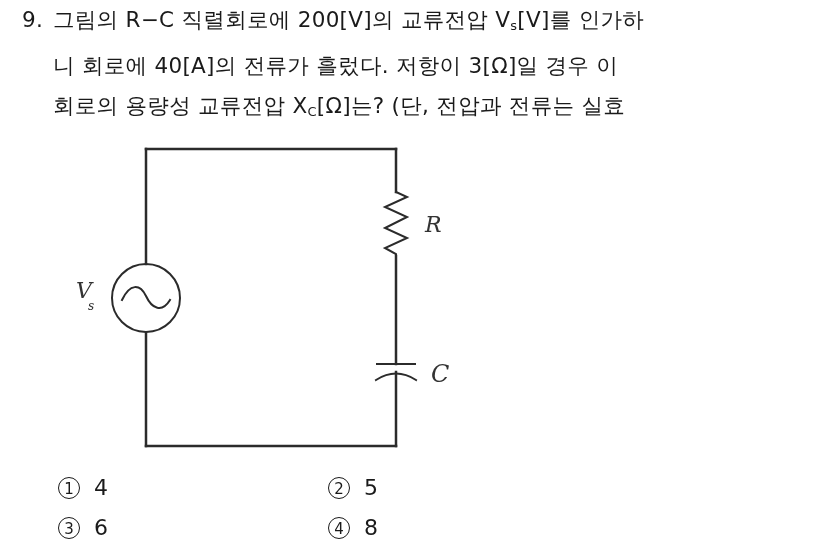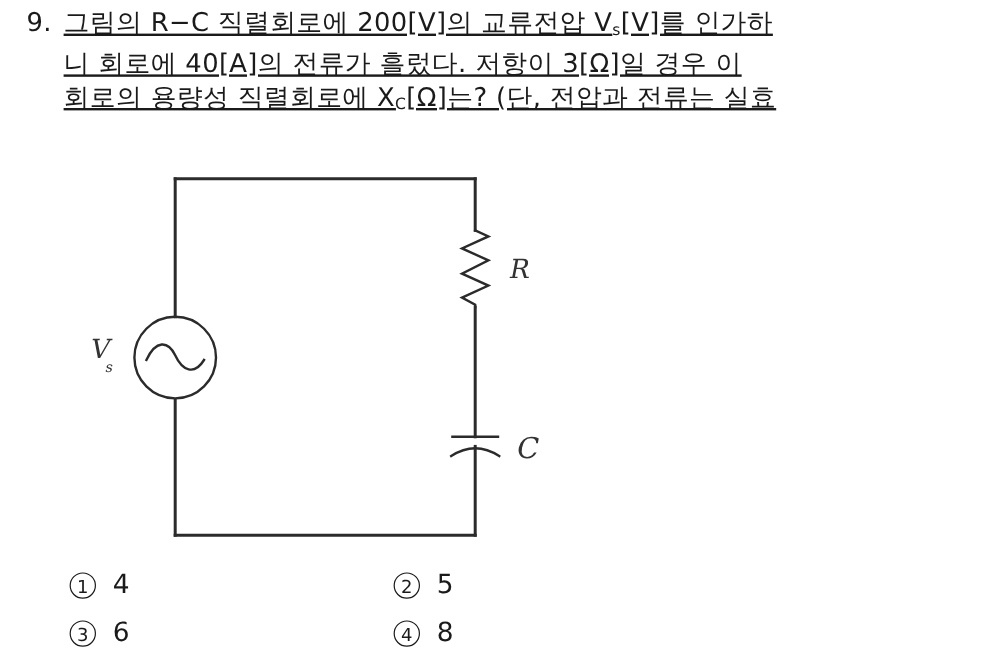--- a/index.html
+++ b/index.html
@@ -17,22 +17,22 @@
     }
     .question {
       position: absolute;
       left: 22px;
       top: 6px;
       width: 790px;
       font-size: 21.5px;
       line-height: 28px;
       letter-spacing: 0.3px;
     }
-    .q-line { display: block; white-space: nowrap; text-decoration: underline; }
-    .q-line.indent { padding-left: 31px; }
+    .q-line { display: block; white-space: nowrap; }
+    .q-line.indent { padding-left: 31px; margin-top: 12px; }
     .q-num { display: inline-block; width: 31px; }
     sub.small { font-size: 13px; vertical-align: -3px; }
     .circuit {
       position: absolute;
       left: 0;
       top: 0;
     }
     .choices {
       position: absolute;
       left: 58px;
@@ -62,21 +62,21 @@
       font-family: "DejaVu Serif", "Liberation Serif", serif;
       font-style: italic;
     }
   </style>
 </head>
 <body>
 
 <div class="question">
   <span class="q-line"><span class="q-num">9.</span><span>그림의 R−C 직렬회로에 200[V]의 교류전압 V</span><sub class="small">s</sub><span>[V]를 인가하</span></span>
   <span class="q-line indent">니 회로에 40[A]의 전류가 흘렀다. 저항이 3[Ω]일 경우 이</span>
-  <span class="q-line indent"><span>회로의 용량성 직렬회로에 X</span><sub class="small">C</sub><span>[Ω]는? (단, 전압과 전류는 실효</span></span>
+  <span class="q-line indent"><span>회로의 용량성 교류전압 X</span><sub class="small">C</sub><span>[Ω]는? (단, 전압과 전류는 실효</span></span>
 </div>
 
 <svg class="circuit" width="826" height="547" viewBox="0 0 826 547">
   <g stroke="#2b2b2b" stroke-width="2.5" fill="none" stroke-linecap="square">
 
     <line x1="146" y1="149" x2="146" y2="264"></line>
 
     <line x1="146" y1="149" x2="396" y2="149"></line>
 
     <line x1="396" y1="149" x2="396" y2="192"></line>

